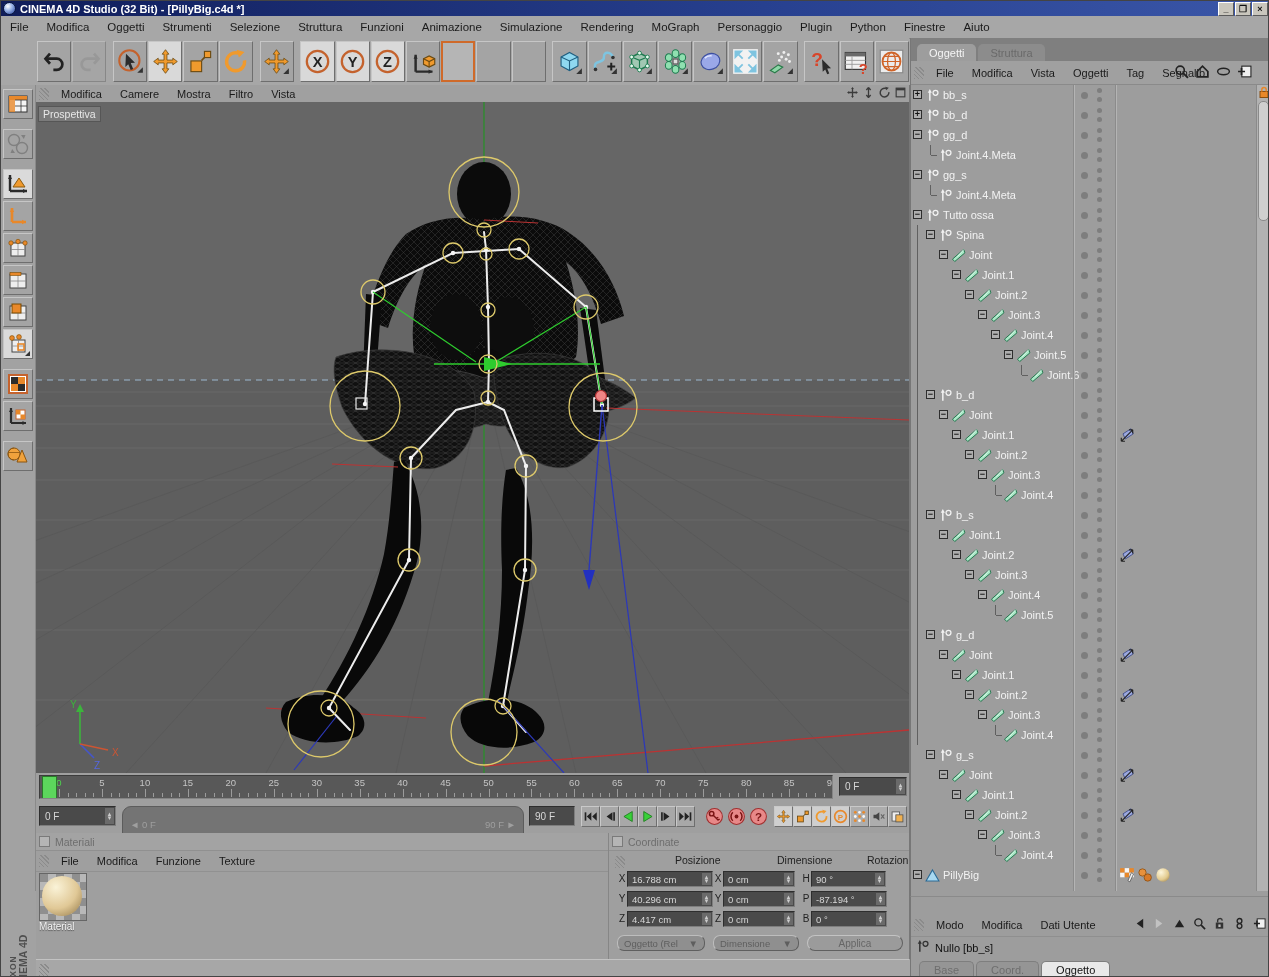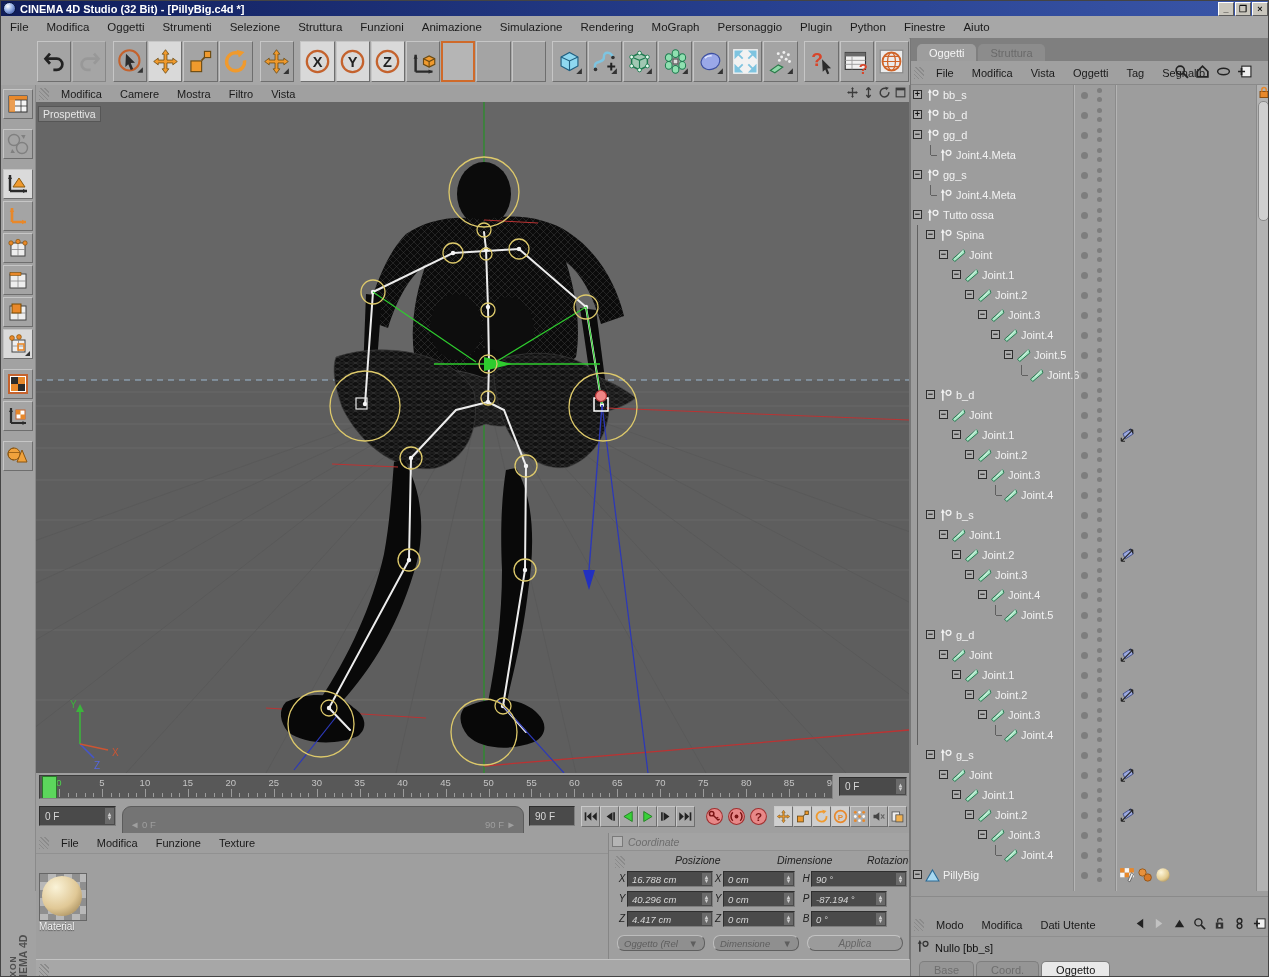--- a/index.html
+++ b/index.html
@@ -70,21 +70,21 @@
   
   .paneltitle{height:17px;background:#a3a3a3;border-bottom:1px solid #909090;display:flex;align-items:center;
               color:#6e6e6e;font-size:10.5px;gap:5px;padding-left:3px;}
   .ptbox{width:9px;height:9px;background:#b5b5b5;border:1px solid #7a7a7a;}
   #materials{left:35px;top:832px;width:573px;height:126px;background:#9f9f9f;border-right:1px solid #868686;box-sizing:border-box;}
   #matthumb{position:absolute;left:3px;top:40px;width:46px;height:46px;border:1px solid #666;
             background:repeating-conic-gradient(#b8b8b8 0 25%,#8f8f8f 0 50%) 0 0/16px 16px;}
   #matball{position:absolute;left:2px;top:2px;width:40px;height:40px;border-radius:50%;
            background:radial-gradient(circle at 35% 28%,#faf3d8,#e0c896 55%,#8f7443);}
   #matname{position:absolute;left:3px;top:88px;width:60px;color:#f2f2f2;font-size:10px;text-shadow:0 1px 1px #555;}
-  #coords{left:608px;top:832px;width:301px;height:126px;background:#9f9f9f;box-sizing:border-box;font-style:italic;}
+  #coords{left:608px;top:832px;width:301px;height:126px;background:#9f9f9f;box-sizing:border-box;}
   .chead{position:absolute;top:21px;font-size:10.5px;color:#222;padding-left:32px;}
   .clabel{position:absolute;font-size:10px;color:#222;width:10px;text-align:center;}
   .cfield{position:absolute;height:16px;background:#4a4a4a;border:1px solid;border-color:#2e2e2e #7e7e7e #7e7e7e #2e2e2e;
           color:#d8d8d8;font-size:9.5px;display:flex;align-items:center;padding-left:4px;box-sizing:border-box;}
   .cdrop{position:absolute;height:16px;background:#8f8f8f;border:1px solid;border-color:#bdbdbd #5f5f5f #5f5f5f #bdbdbd;
          border-radius:7px;color:#5e5e5e;font-size:9.5px;display:flex;align-items:center;justify-content:space-between;
          padding:0 6px;box-sizing:border-box;}
   #applybtn{position:absolute;height:16px;background:#9b9b9b;border:1px solid;border-color:#c3c3c3 #606060 #606060 #c3c3c3;
             border-radius:8px;color:#666;font-size:10px;display:flex;align-items:center;justify-content:center;box-sizing:border-box;}
   
@@ -866,20 +866,24 @@
         <div class="keybtn">
           <svg viewBox="0 0 18 18">
             <rect x="2.5" y="3.5" width="9" height="11" fill="#eee" stroke="#555"></rect>
             <rect x="7" y="7" width="8.5" height="8.5" fill="#f0b050" stroke="#555"></rect>
           </svg>
         </div>
       </div>
   </div>
 
   <div id="materials" class="abs">
+    <div class="paneltitle">
+      <span class="ptbox"></span>
+      <span>Materiali</span>
+    </div>
     <div class="menurow" id="matmenu" style="height:20px;border-bottom:1px solid #919191;">
       <span class="grip"></span>
     <span class="menuitem">File</span>
         <span class="menuitem">Modifica</span>
         <span class="menuitem">Funzione</span>
         <span class="menuitem">Texture</span>
       </div>
     <div id="matthumb">
         <div id="matball"></div>
       </div>
@@ -900,21 +904,21 @@
         <div class="cfield" style="left: 18px; top: 38px; width: 86px;">
           <span>16.788 cm</span>
           <span class="stepper">▲<br>▼</span>
         </div>
         <span class="clabel" style="left: 104px; top: 40px;">X</span>
         <div class="cfield" style="left: 114px; top: 38px; width: 72px;">
           <span>0 cm</span>
           <span class="stepper">▲<br>▼</span>
         </div>
         <span class="clabel" style="left: 192px; top: 40px;">H</span>
-        <div class="cfield" style="left: 202px; top: 38px; width: 96px;">
+        <div class="cfield" style="left: 202px; top: 38px; width: 75px;">
           <span>90 °</span>
           <span class="stepper">▲<br>▼</span>
         </div>
         <span class="clabel" style="left: 8px; top: 60px;">Y</span>
         <div class="cfield" style="left: 18px; top: 58px; width: 86px;">
           <span>40.296 cm</span>
           <span class="stepper">▲<br>▼</span>
         </div>
         <span class="clabel" style="left: 104px; top: 60px;">Y</span>
         <div class="cfield" style="left: 114px; top: 58px; width: 72px;">

